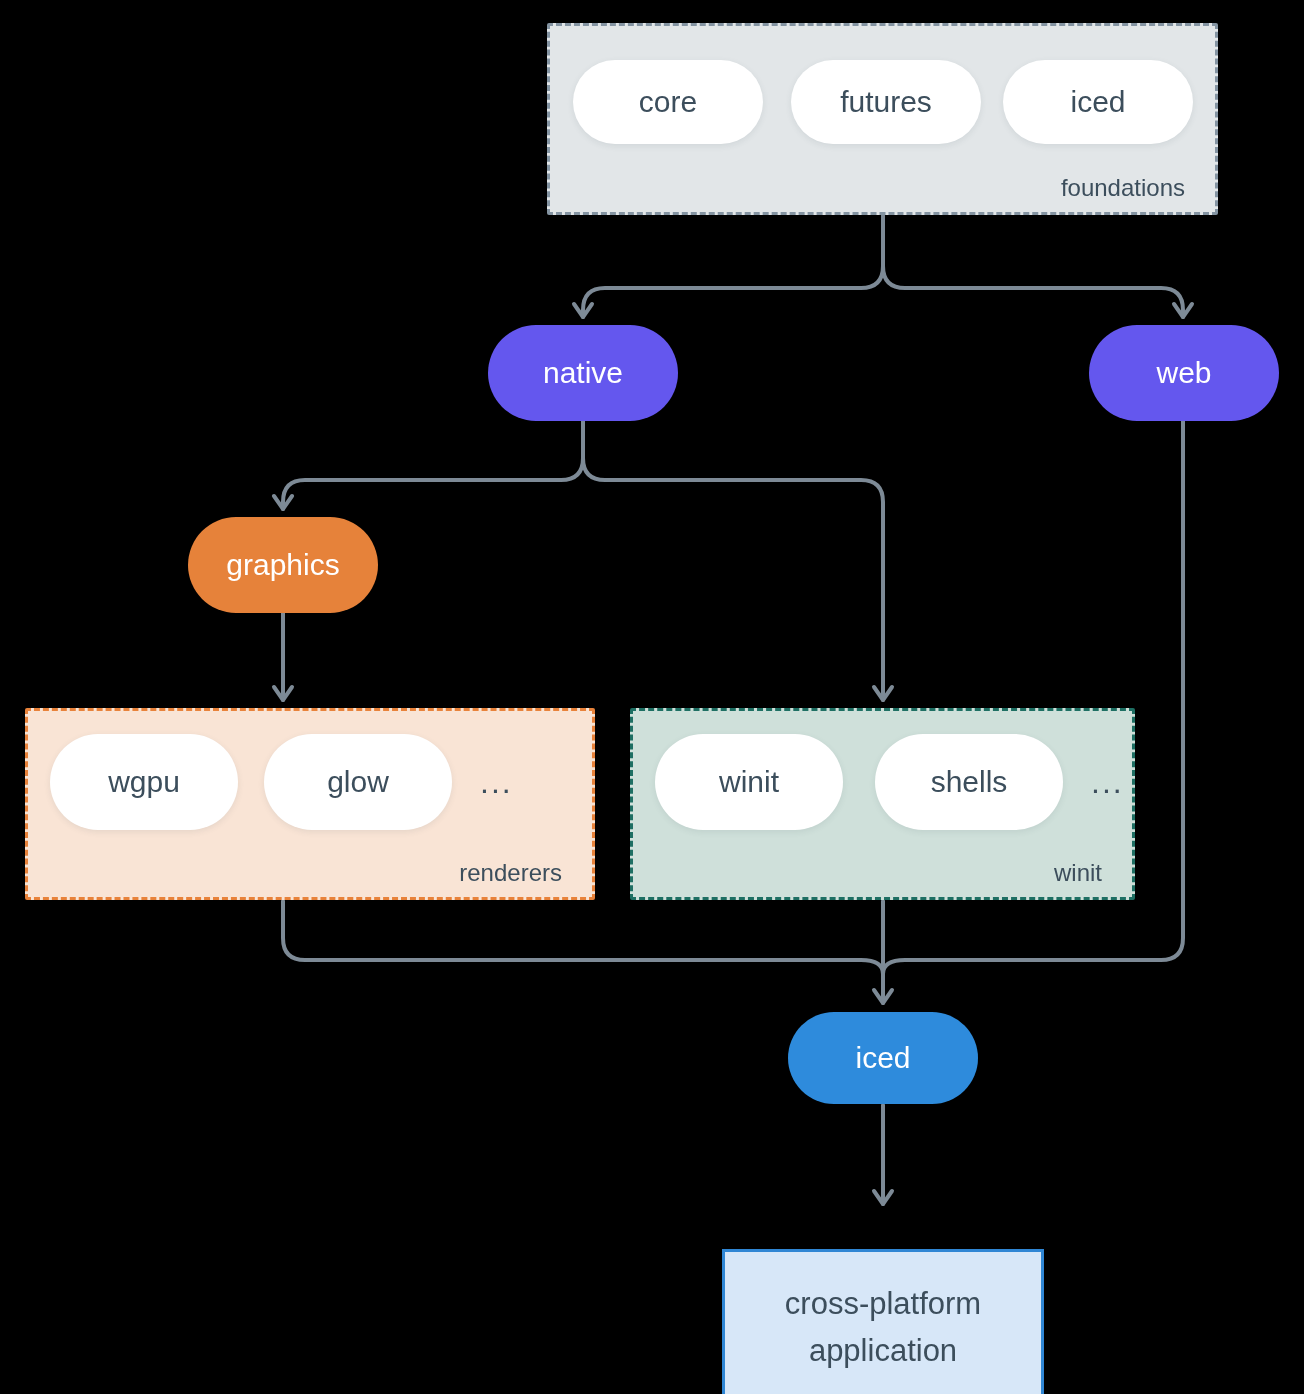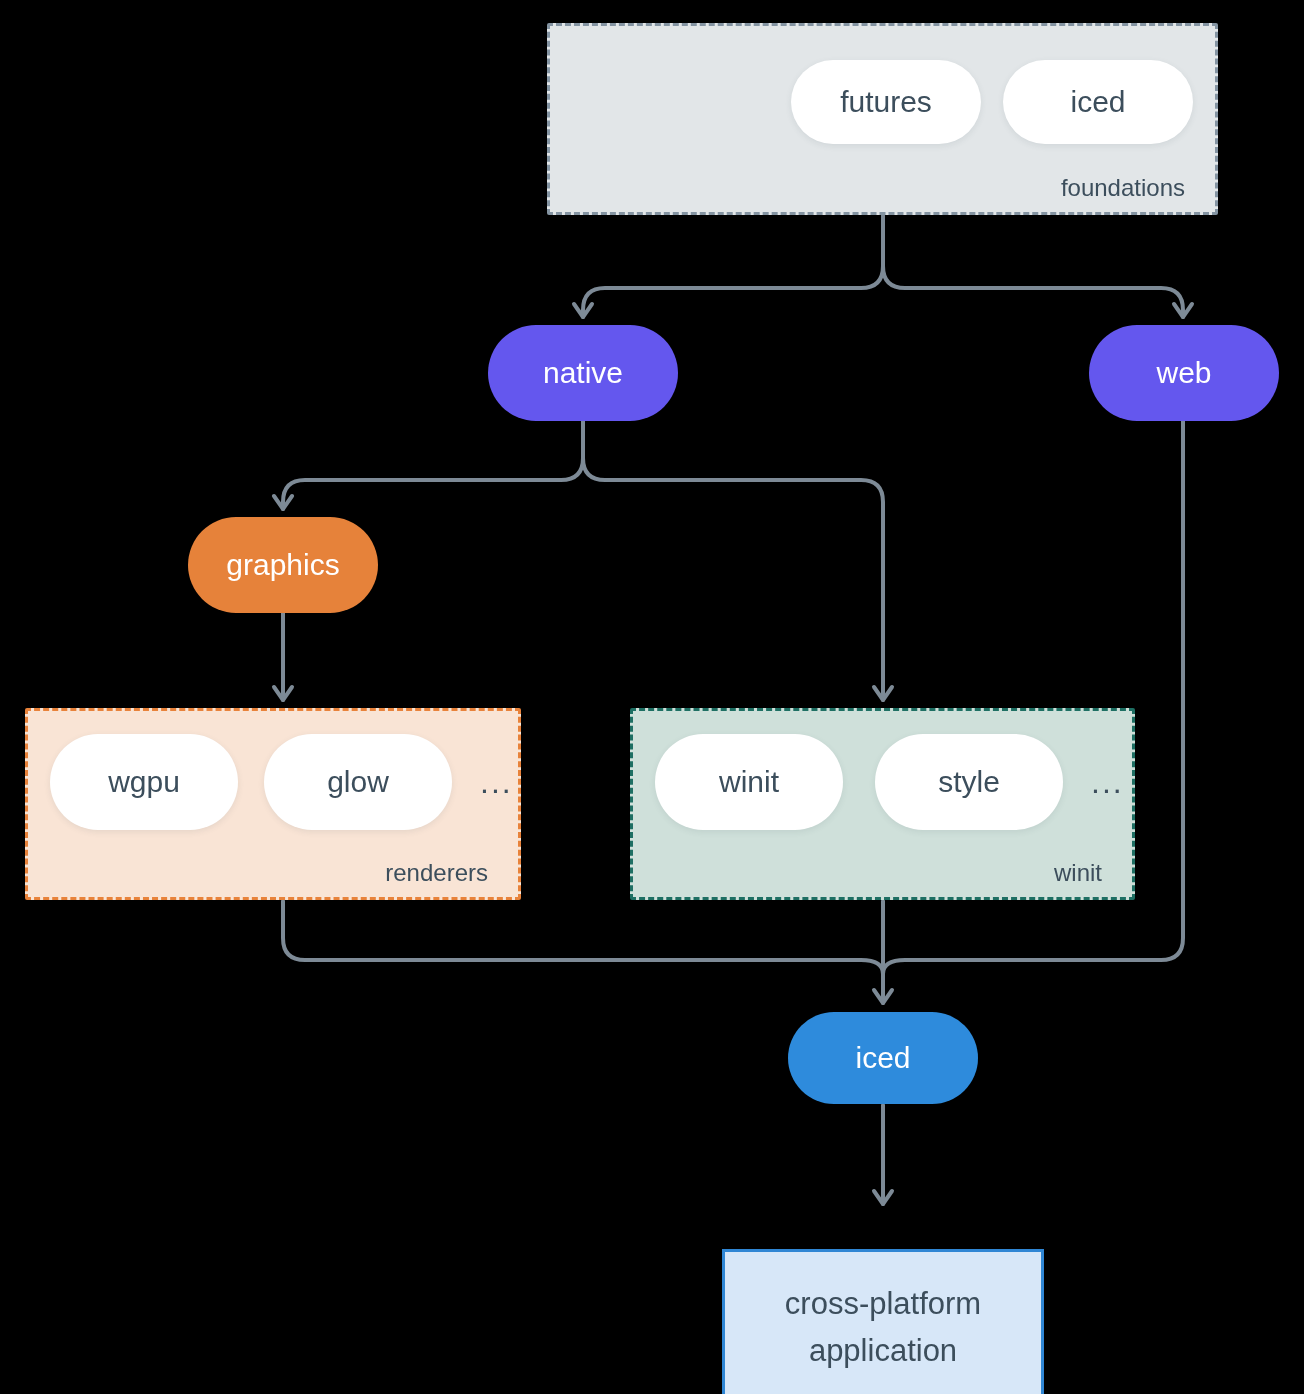--- a/index.html
+++ b/index.html
@@ -55,21 +55,21 @@
   .groupbox {
     position: absolute;
     border-radius: 2px;
   }
   .groupbox.foundations {
     left: 547px; top: 23px; width: 671px; height: 192px;
     background: var(--foundations-fill);
     border: 3px dashed var(--foundations-border);
   }
   .groupbox.renderers {
-    left: 25px; top: 708px; width: 496px; height: 192px;
+    left: 25px; top: 708px; width: 570px; height: 192px;
     background: var(--renderers-fill);
     border: 3px dashed var(--renderers-border);
   }
   .groupbox.shells {
     left: 630px; top: 708px; width: 505px; height: 192px;
     background: var(--shells-fill);
     border: 3px dashed var(--shells-border);
   }
   .group-label {
     position: absolute;
@@ -148,20 +148,23 @@
     <path class="conn" d="M 583 421 L 583 458 Q 583 480 561 480 L 305 480 Q 283 480 283 502 L 283 509" marker-end="url(#arrow)"></path>
     <path class="conn" d="M 583 421 L 583 458 Q 583 480 605 480 L 861 480 Q 883 480 883 502 L 883 700" marker-end="url(#arrow)"></path>
     <path class="conn" d="M 283 613 L 283 700" marker-end="url(#arrow)"></path>
     <path class="conn" d="M 283 901 L 283 938 Q 283 960 305 960 L 861 960 Q 883 960 883 974"></path>
     <path class="conn" d="M 1183 421 L 1183 938 Q 1183 960 1161 960 L 905 960 Q 883 960 883 974"></path>
     <path class="conn" d="M 883 901 L 883 1003" marker-end="url(#arrow)"></path>
     <path class="conn" d="M 883 1105 L 883 1204" marker-end="url(#arrow)"></path>
   </svg>
 
   <div class="groupbox foundations">
+    <div class="pill white p0">
+      <span>core</span>
+    </div>
     <div class="pill white p1">
       <span>futures</span>
     </div>
     <div class="pill white p2">
       <span>iced</span>
     </div>
     <div class="group-label">foundations</div>
   </div>
 
   <div class="pill native">
@@ -184,21 +187,21 @@
     </div>
     <div class="ellipsis">...</div>
     <div class="group-label">renderers</div>
   </div>
 
   <div class="groupbox shells">
     <div class="pill white p0">
       <span>winit</span>
     </div>
     <div class="pill white p1">
-      <span>style</span>
+      <span>shells</span>
     </div>
     <div class="ellipsis">...</div>
     <div class="group-label">winit</div>
   </div>
 
   <div class="pill iced">
     <span>iced</span>
   </div>
 
   <div class="app-box">

